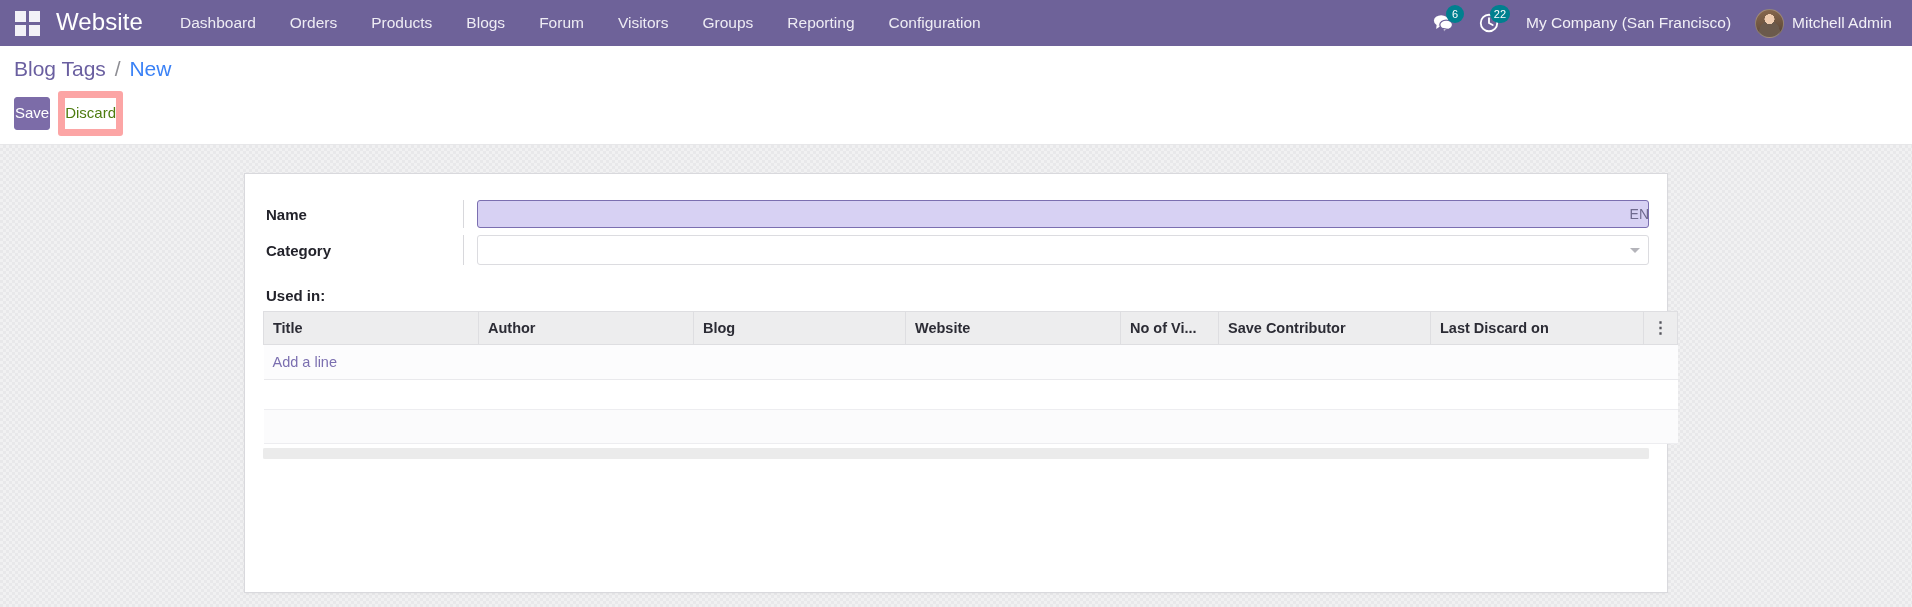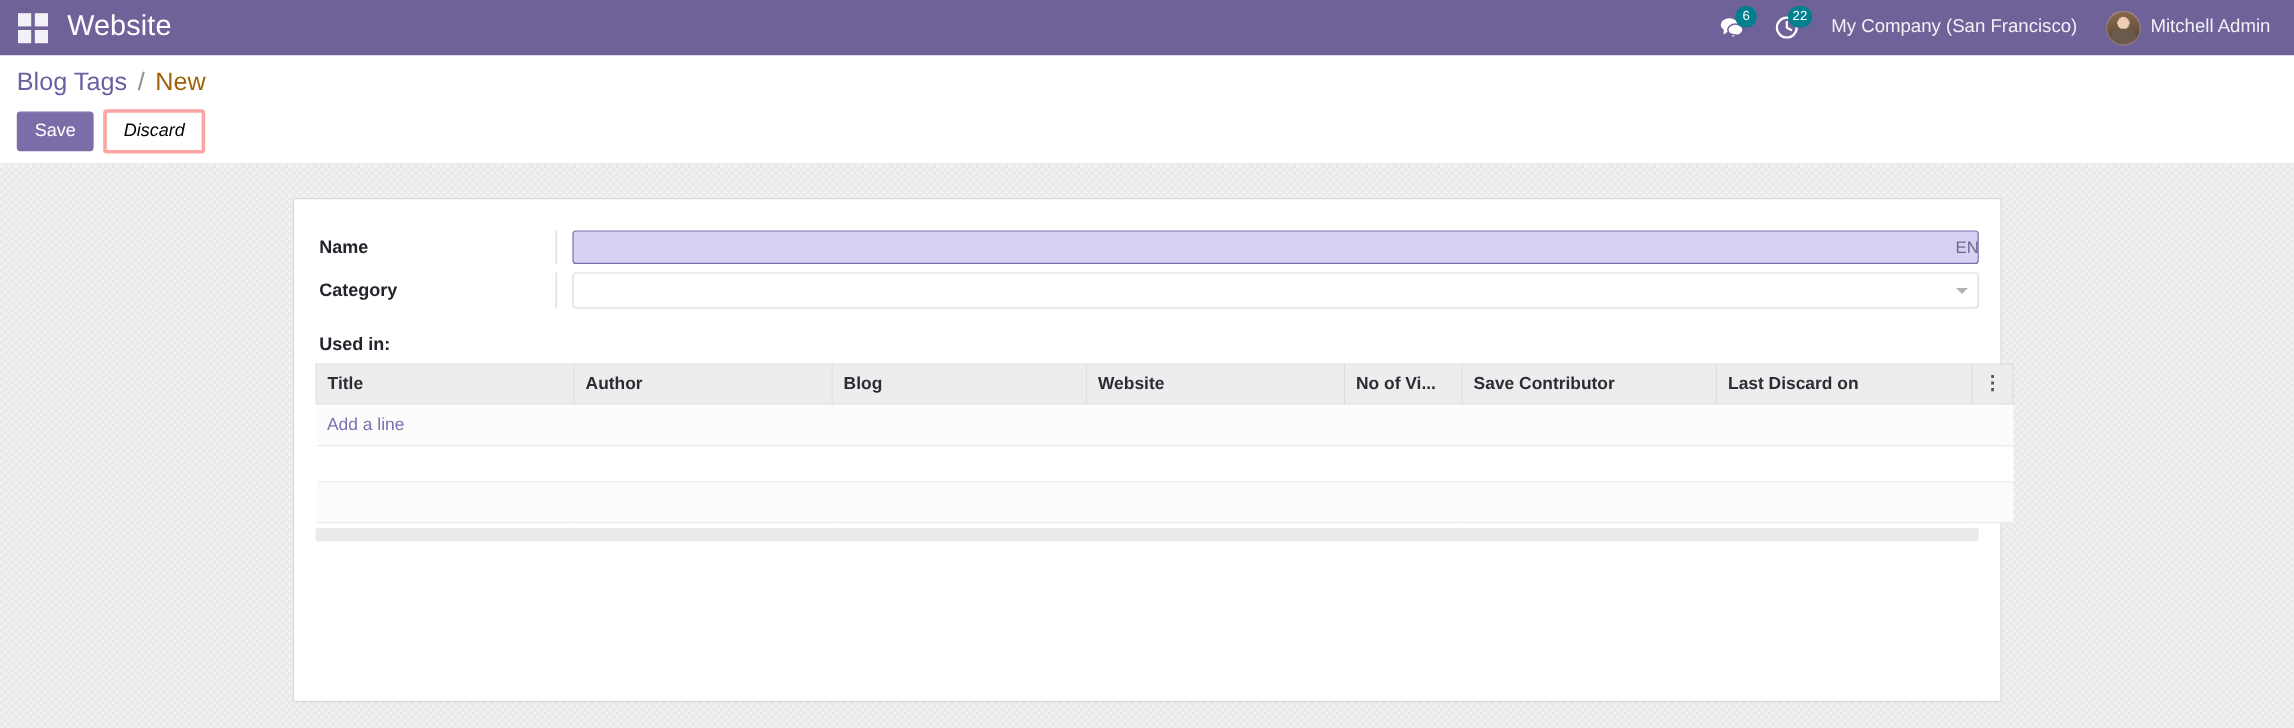--- a/index.html
+++ b/index.html
@@ -136,41 +136,40 @@
     margin-bottom: 10px;
     line-height: 1.2;
     white-space: nowrap;
   }
   .bc-link {
     color: #6a5fa0;
     cursor: pointer;
     margin-top: 40px;
   }
   .bc-sep { color: #8d8d93; margin: 0 3px; }
-  .bc-current { color: #a16207; }
+  .bc-current { color: #3b82f6; }
   .btn-row { display: flex; align-items: center; gap: 8px; }
   .btn {
     font-size: 15px;
-    padding: 5px 14px 6px;
+    padding: 5px 0 6px;
     border-radius: 3px;
     cursor: pointer;
     line-height: 1.35;
     white-space: nowrap;
     font-family: "Liberation Sans", sans-serif;
   }
   .btn-primary {
     background: #7c6ca8;
     border: 1px solid #7c6ca8;
     color: #ffffff;
   }
   .btn-secondary {
     background: #ffffff;
-    border: 3px solid #fca5a5;
-    color: #000000;
-    font-style: italic;
+    border: 7px solid #fca5a5;
+    color: #4d7c0f;
   }
 
   
   .sheet-bg {
     height: calc(607px - 46px - 85px);
     background-color: #f1f1f2;
     background-image:
       linear-gradient(45deg, #e8e8ea 25%, transparent 25%, transparent 75%, #e8e8ea 75%),
       linear-gradient(45deg, #e8e8ea 25%, transparent 25%, transparent 75%, #e8e8ea 75%);
     background-size: 6px 6px;
@@ -338,20 +337,31 @@
 
   <div class="apps-grid">
     <i></i>
     <i></i>
     <i></i>
     <i></i>
   </div>
 
   <div class="brand">Website</div>
 
+  <div class="menu">
+    <div class="menu-item">Dashboard</div>
+    <div class="menu-item">Orders</div>
+    <div class="menu-item">Products</div>
+    <div class="menu-item">Blogs</div>
+    <div class="menu-item">Forum</div>
+    <div class="menu-item">Visitors</div>
+    <div class="menu-item">Groups</div>
+    <div class="menu-item">Reporting</div>
+    <div class="menu-item">Configuration</div>
+  </div>
 
   <div class="nav-right">
 
     <div class="nav-icon-wrap">
       <svg width="22" height="20" viewBox="0 0 24 22">
         <ellipse cx="10" cy="8.5" rx="8" ry="6" fill="#ffffff"></ellipse>
         <path d="M5 13 L4.5 17.5 L9.5 14.2 Z" fill="#ffffff"></path>
         <ellipse cx="15.5" cy="13" rx="7" ry="5.2" fill="#ffffff" stroke="#6e6299" stroke-width="1.4"></ellipse>
         <path d="M12 17 L12.5 20.5 L16.5 18 Z" fill="#ffffff" stroke="#6e6299" stroke-width="1.2"></path>
       </svg>

